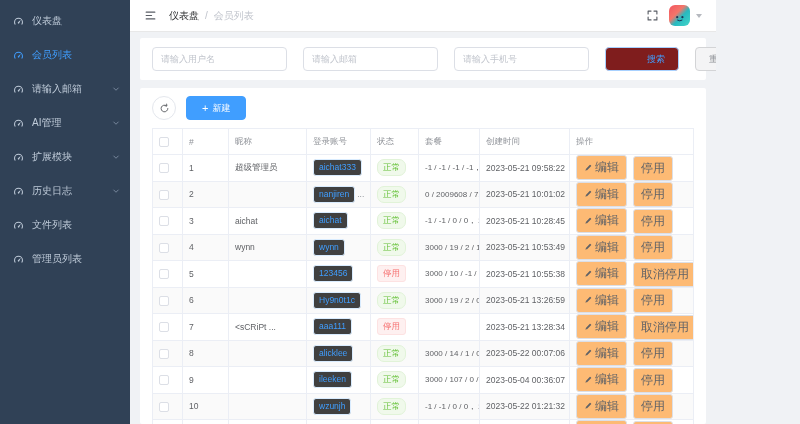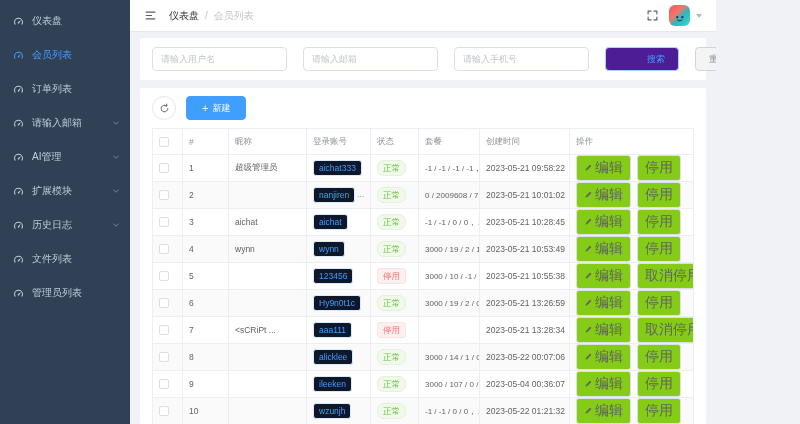--- a/index.html
+++ b/index.html
@@ -57,21 +57,21 @@
     width:152px; height:24px; border:1px solid #dcdfe6; border-radius:4px;
     padding:0 8px; font-size:9px; color:#606266; outline:none;
     font-family:"Liberation Sans","DejaVu Sans",sans-serif; background:#fff;
   }
   .filter-input::placeholder { color:#c0c4cc; }
   .btn {
     height:24px; border-radius:4px; font-size:9px; padding:0 13px; cursor:pointer;
     display:inline-flex; align-items:center; gap:4px; border:1px solid transparent;
     font-family:"Liberation Sans","DejaVu Sans",sans-serif; white-space:nowrap;
   }
-  .btn-search { background:#4c1d95; border-color:#a8d1ff; color:#409eff;padding-left:41px; }
+  .btn-search { background:#7f1d1d; border-color:#a8d1ff; color:#409eff;padding-left:41px; }
   .btn-reset { background:#f4f4f5; border-color:#d3d4d6; color:#909399; }
 
   
   .table-card { margin-top:8px; padding:8px 12px; flex:1; overflow:hidden; }
   .table-toolbar { display:flex; align-items:center; gap:10px; margin-bottom:8px; }
   .refresh-btn {
     width:24px; height:24px; border:1px solid #e4e7ed; border-radius:50%;
     background:#fff; color:#606266; display:flex; align-items:center; justify-content:center; cursor:pointer;
   }
   .refresh-btn svg { width:11px; height:11px; }
@@ -89,27 +89,27 @@
   .cell-plan { font-size:8px; }
   .checkbox {
     width:10px; height:10px; border:1px solid #dcdfe6; border-radius:2px;
     background:#fff; display:inline-block; cursor:pointer; vertical-align:middle;
   }
   .tag {
     display:inline-block; padding:1px 5px; border-radius:3px; font-size:8.5px;
     line-height:1.5; border:1px solid transparent; max-width:100%;
     overflow:hidden; text-overflow:clip; vertical-align:middle; white-space:nowrap;
   }
-  .tag-account { background:#0f172a; border-color:#d9ecff; color:#409eff; max-width:52px; }
+  .tag-account { background:#404040; border-color:#d9ecff; color:#409eff; max-width:52px; }
   .tag-normal { background:#f0f9eb; border-color:#e1f3d8; color:#67c23a;border-radius:7px; }
   .tag-disabled { background:#fef0f0; border-color:#fde2e2; color:#f56c6c; }
   .account-ellipsis { color:#909399; font-size:8.5px; margin-left:2px; }
   .mini-btn {
     display:inline-flex; align-items:center; gap:3px; border:1px solid #dcdfe6;
-    border-radius:3px; background:#84cc16; color:#606266; font-size:14px;
+    border-radius:3px; background:#fdba74; color:#606266; font-size:12px;
     padding:3px 7px; cursor:pointer; white-space:nowrap;
     font-family:"Liberation Sans","DejaVu Sans",sans-serif;
   }
   .mini-btn svg { width:8px; height:8px; }
   .actions-cell .mini-btn + .mini-btn { margin-left:6px; }
 </style>
 </head>
 <body>
 
 <div class="app">
@@ -131,30 +131,20 @@
     <span class="side-icon">
       <svg viewBox="0 0 16 16" fill="currentColor">
               <path d="M8 2.5A6.5 6.5 0 0 0 1.5 9c0 1.4.45 2.75 1.25 3.85l1.2-.85A5 5 0 0 1 3 9a5 5 0 1 1 10 0c0 1.1-.35 2.15-.95 3l1.2.85A6.47 6.47 0 0 0 14.5 9 6.5 6.5 0 0 0 8 2.5z"></path>
               <path d="M7 9.6a1.1 1.1 0 0 0 2 .9l2.4-4.9-4.2 3.4a1.1 1.1 0 0 0-.2.6z"></path>
             </svg>
     </span>
     <span class="side-label">会员列表</span>
 
   </div>
 
-  <div class="side-item">
-    <span class="side-icon">
-      <svg viewBox="0 0 16 16" fill="currentColor">
-              <path d="M8 2.5A6.5 6.5 0 0 0 1.5 9c0 1.4.45 2.75 1.25 3.85l1.2-.85A5 5 0 0 1 3 9a5 5 0 1 1 10 0c0 1.1-.35 2.15-.95 3l1.2.85A6.47 6.47 0 0 0 14.5 9 6.5 6.5 0 0 0 8 2.5z"></path>
-              <path d="M7 9.6a1.1 1.1 0 0 0 2 .9l2.4-4.9-4.2 3.4a1.1 1.1 0 0 0-.2.6z"></path>
-            </svg>
-    </span>
-    <span class="side-label">订单列表</span>
-
-  </div>
 
   <div class="side-item">
     <span class="side-icon">
       <svg viewBox="0 0 16 16" fill="currentColor">
               <path d="M8 2.5A6.5 6.5 0 0 0 1.5 9c0 1.4.45 2.75 1.25 3.85l1.2-.85A5 5 0 0 1 3 9a5 5 0 1 1 10 0c0 1.1-.35 2.15-.95 3l1.2.85A6.47 6.47 0 0 0 14.5 9 6.5 6.5 0 0 0 8 2.5z"></path>
               <path d="M7 9.6a1.1 1.1 0 0 0 2 .9l2.4-4.9-4.2 3.4a1.1 1.1 0 0 0-.2.6z"></path>
             </svg>
     </span>
     <span class="side-label">请输入邮箱</span>
     <span class="side-chevron">

